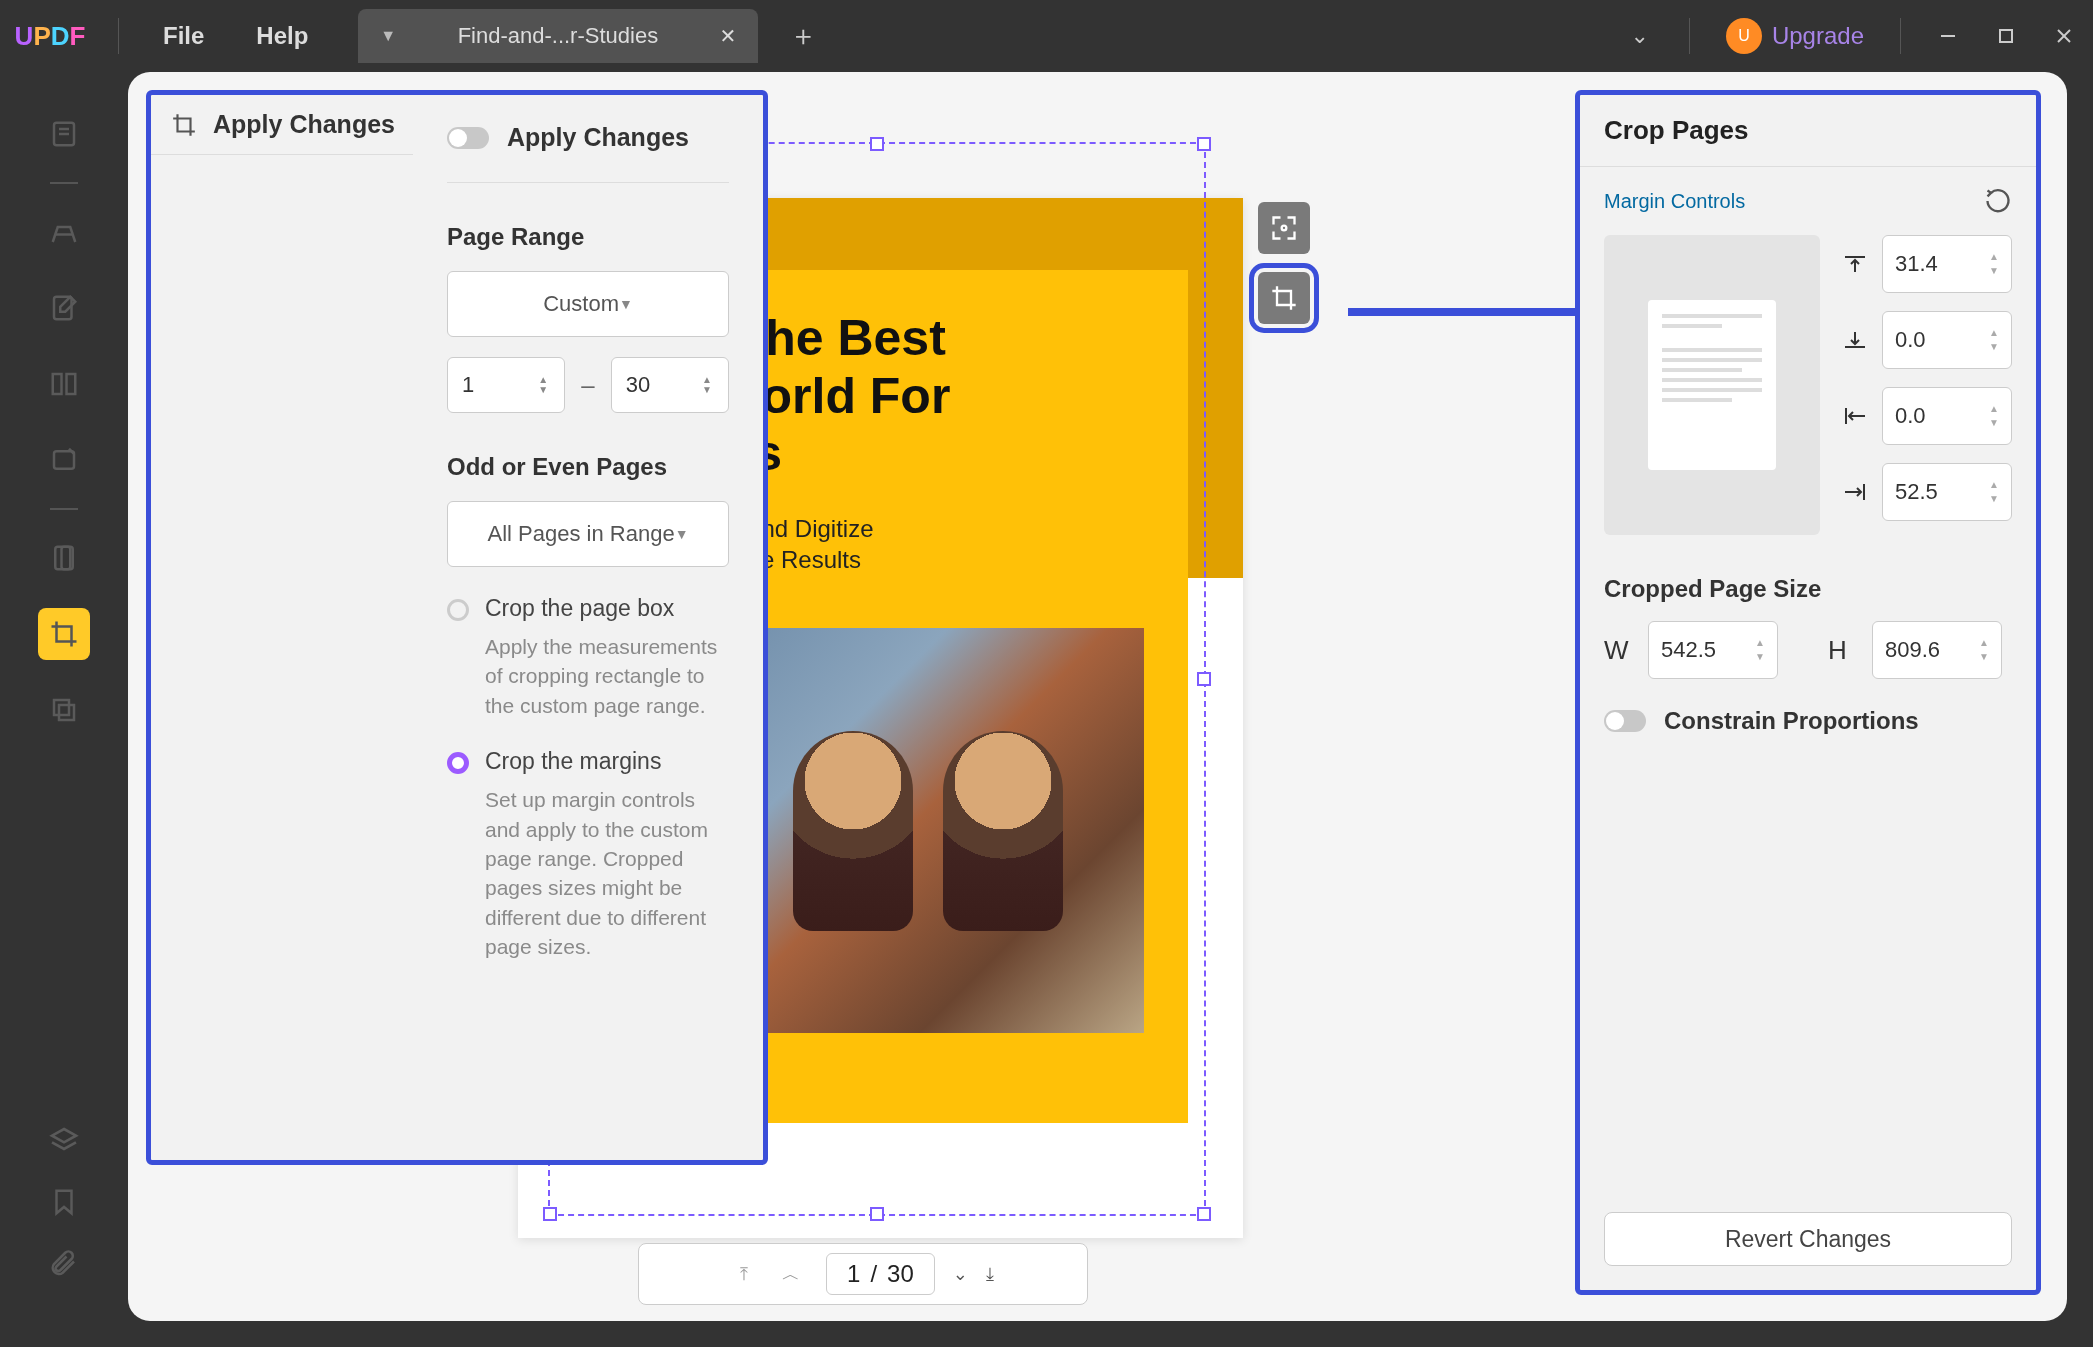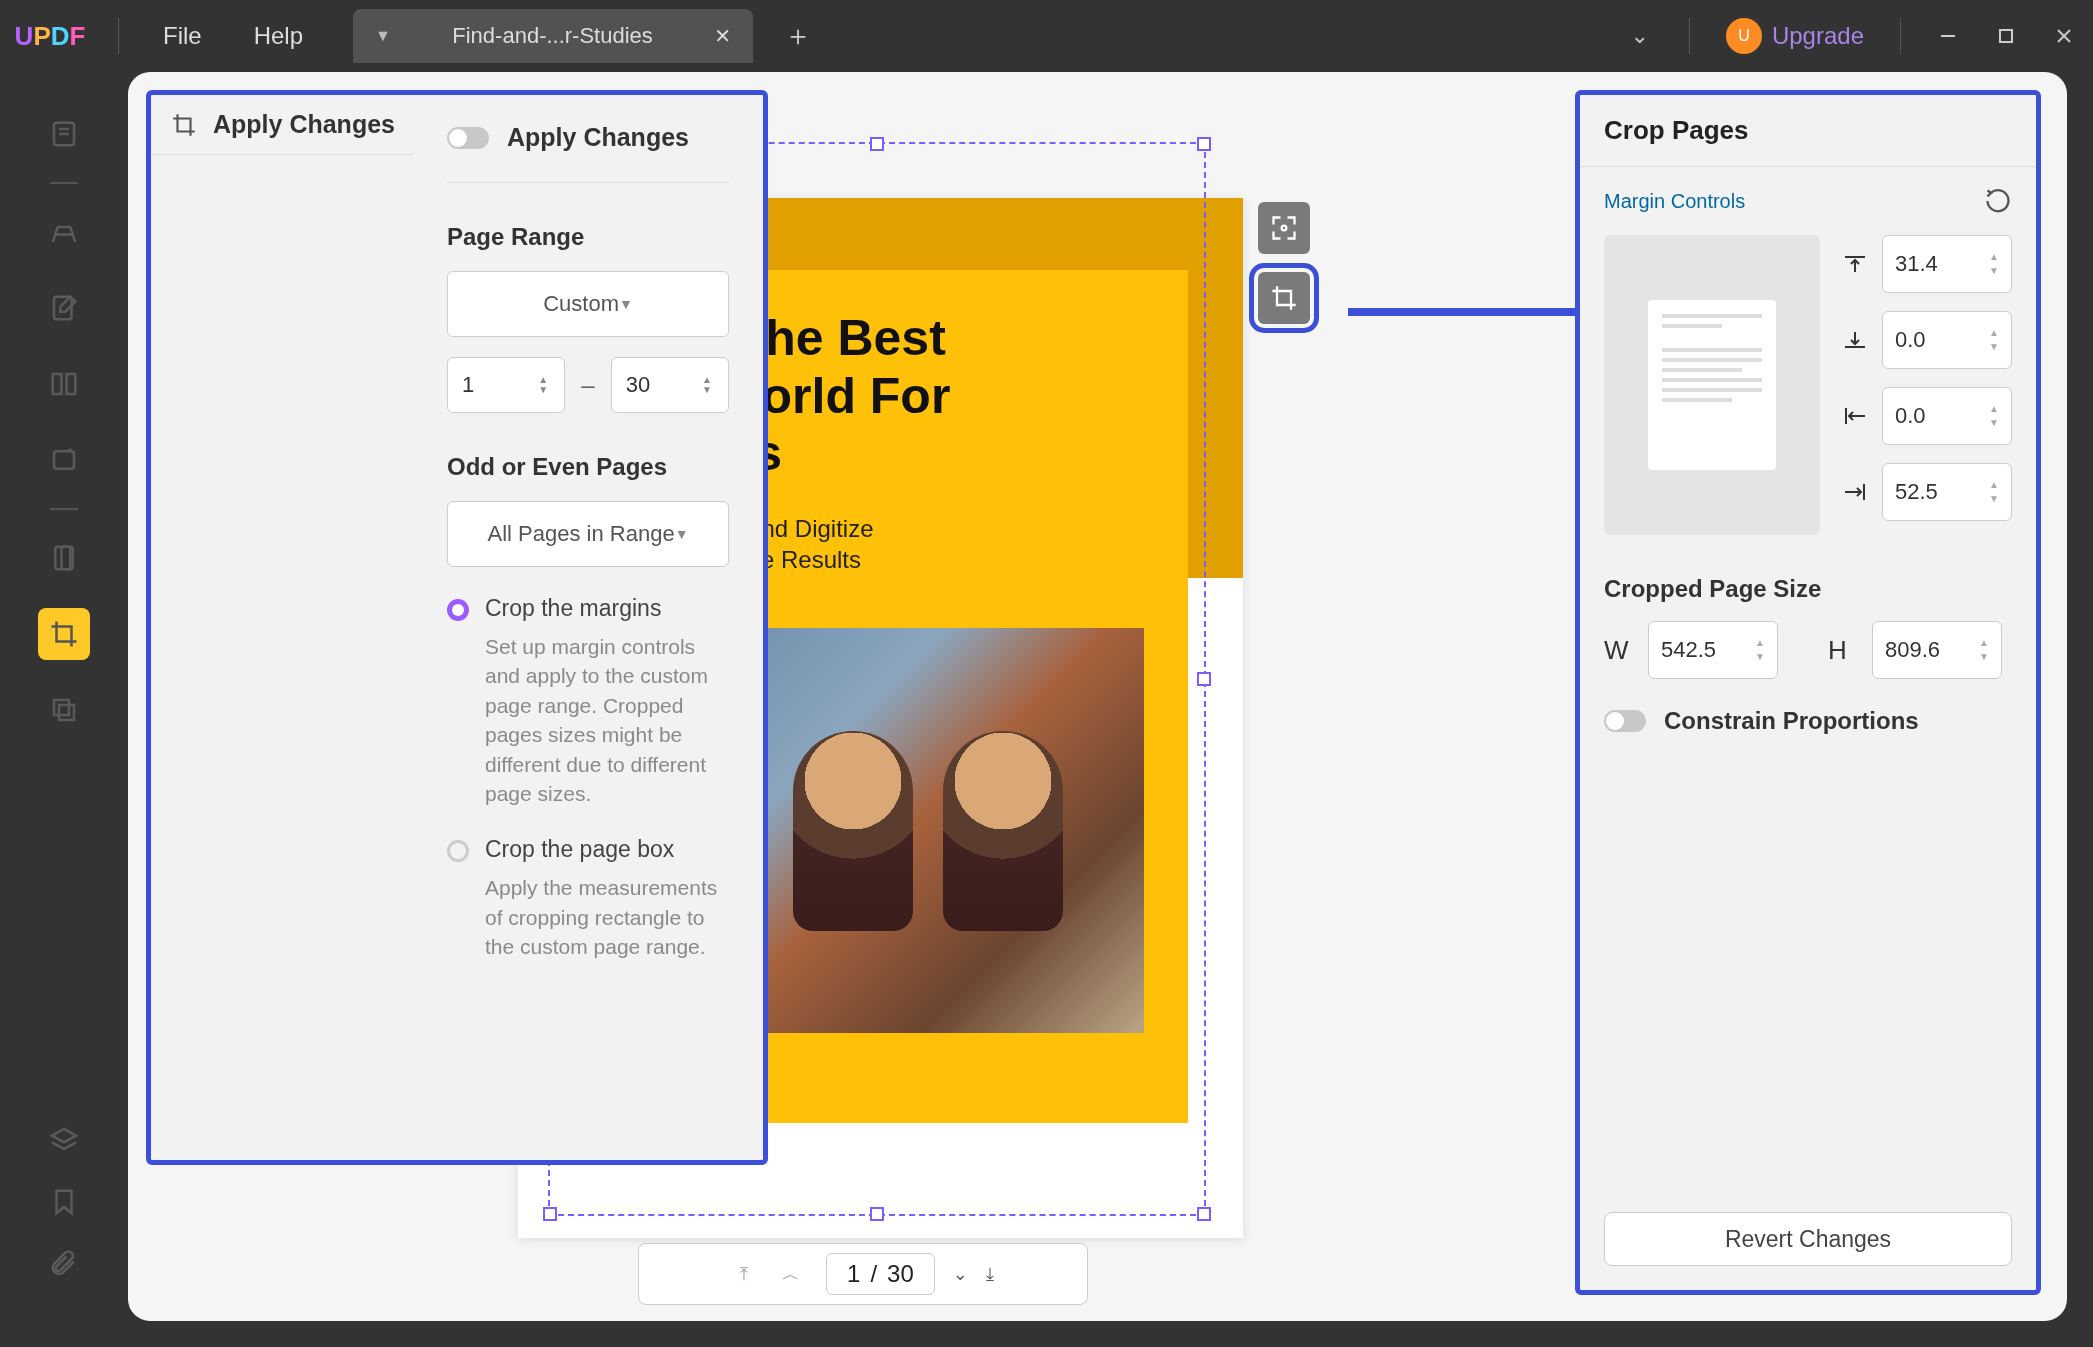--- a/index.html
+++ b/index.html
@@ -7,21 +7,21 @@
 
 body { background: #333; display: flex; flex-direction: column; }
 
 .titlebar { height: 72px; background: #333; display: flex; align-items: center; color: #ddd; }
 .logo { width: 100px; display: flex; align-items: center; justify-content: center; font-size: 26px; font-weight: 900; }
 .logo .u { color: #b962ff; }
 .logo .p { color: #ffb34d; }
 .logo .d { color: #4dd4ff; }
 .logo .f { color: #ff5bbf; }
 .tbsep { width: 1px; height: 36px; background: #555; margin: 0 18px; }
-.menu-item { font-size: 24px; color: #ddd; padding: 0 26px; cursor: pointer; }
+.menu-item { font-size: 24px; color: #ddd; padding: 0 26px; cursor: pointer; font-weight: bold; }
 .tab { margin-left: 24px; height: 54px; width: 400px; background: #525252; border-top-left-radius: 8px; border-top-right-radius: 8px; display: flex; align-items: center; padding: 0 22px; gap: 18px; }
 .tab .chev { color: #bbb; font-size: 16px; }
 .tab .name { flex: 1; text-align: center; font-size: 22px; color: #ddd; }
 .tab .close { color: #ddd; font-size: 20px; }
 .newtab { width: 54px; height: 54px; display: flex; align-items: center; justify-content: center; color: #ccc; font-size: 28px; margin-left: 18px; }
 .titlebar .spacer { flex: 1; }
 .dropbtn { color: #ccc; font-size: 22px; padding: 0 22px; }
 .upgrade { display: flex; align-items: center; gap: 10px; padding: 0 18px; }
 .upgrade .dot { width: 36px; height: 36px; border-radius: 50%; background: #ff8b24; color: #fff; display: flex; align-items: center; justify-content: center; font-size: 16px; }
 .upgrade .txt { font-size: 24px; color: #a884e8; }
@@ -332,32 +332,32 @@
                 <span>▼</span>
               </span>
             </div>
         </div>
         <div class="secttl">Odd or Even Pages</div>
         <div class="select">
             <span>All Pages in Range</span>
             <span class="caret">▼</span>
           </div>
 
+        <div class="radio">
+          <span class="r"></span>
+          <div>
+            <div class="rt">Crop the page box</div>
+            <div class="rd">Apply the measurements of cropping rectangle to the custom page range.</div>
+          </div>
+        </div>
         <div class="radio sel">
           <span class="r"></span>
           <div>
             <div class="rt">Crop the margins</div>
             <div class="rd">Set up margin controls and apply to the custom page range. Cropped pages sizes might be different due to different page sizes.</div>
-          </div>
-        </div>
-        <div class="radio">
-          <span class="r"></span>
-          <div>
-            <div class="rt">Crop the page box</div>
-            <div class="rd">Apply the measurements of cropping rectangle to the custom page range.</div>
           </div>
         </div>
       </div>
     </div>
 
     <div class="rightpanel">
       <div class="hdr2">Crop Pages</div>
       <div class="rpsec">
         <div class="rphdr">
           <span class="t">Margin Controls</span>

